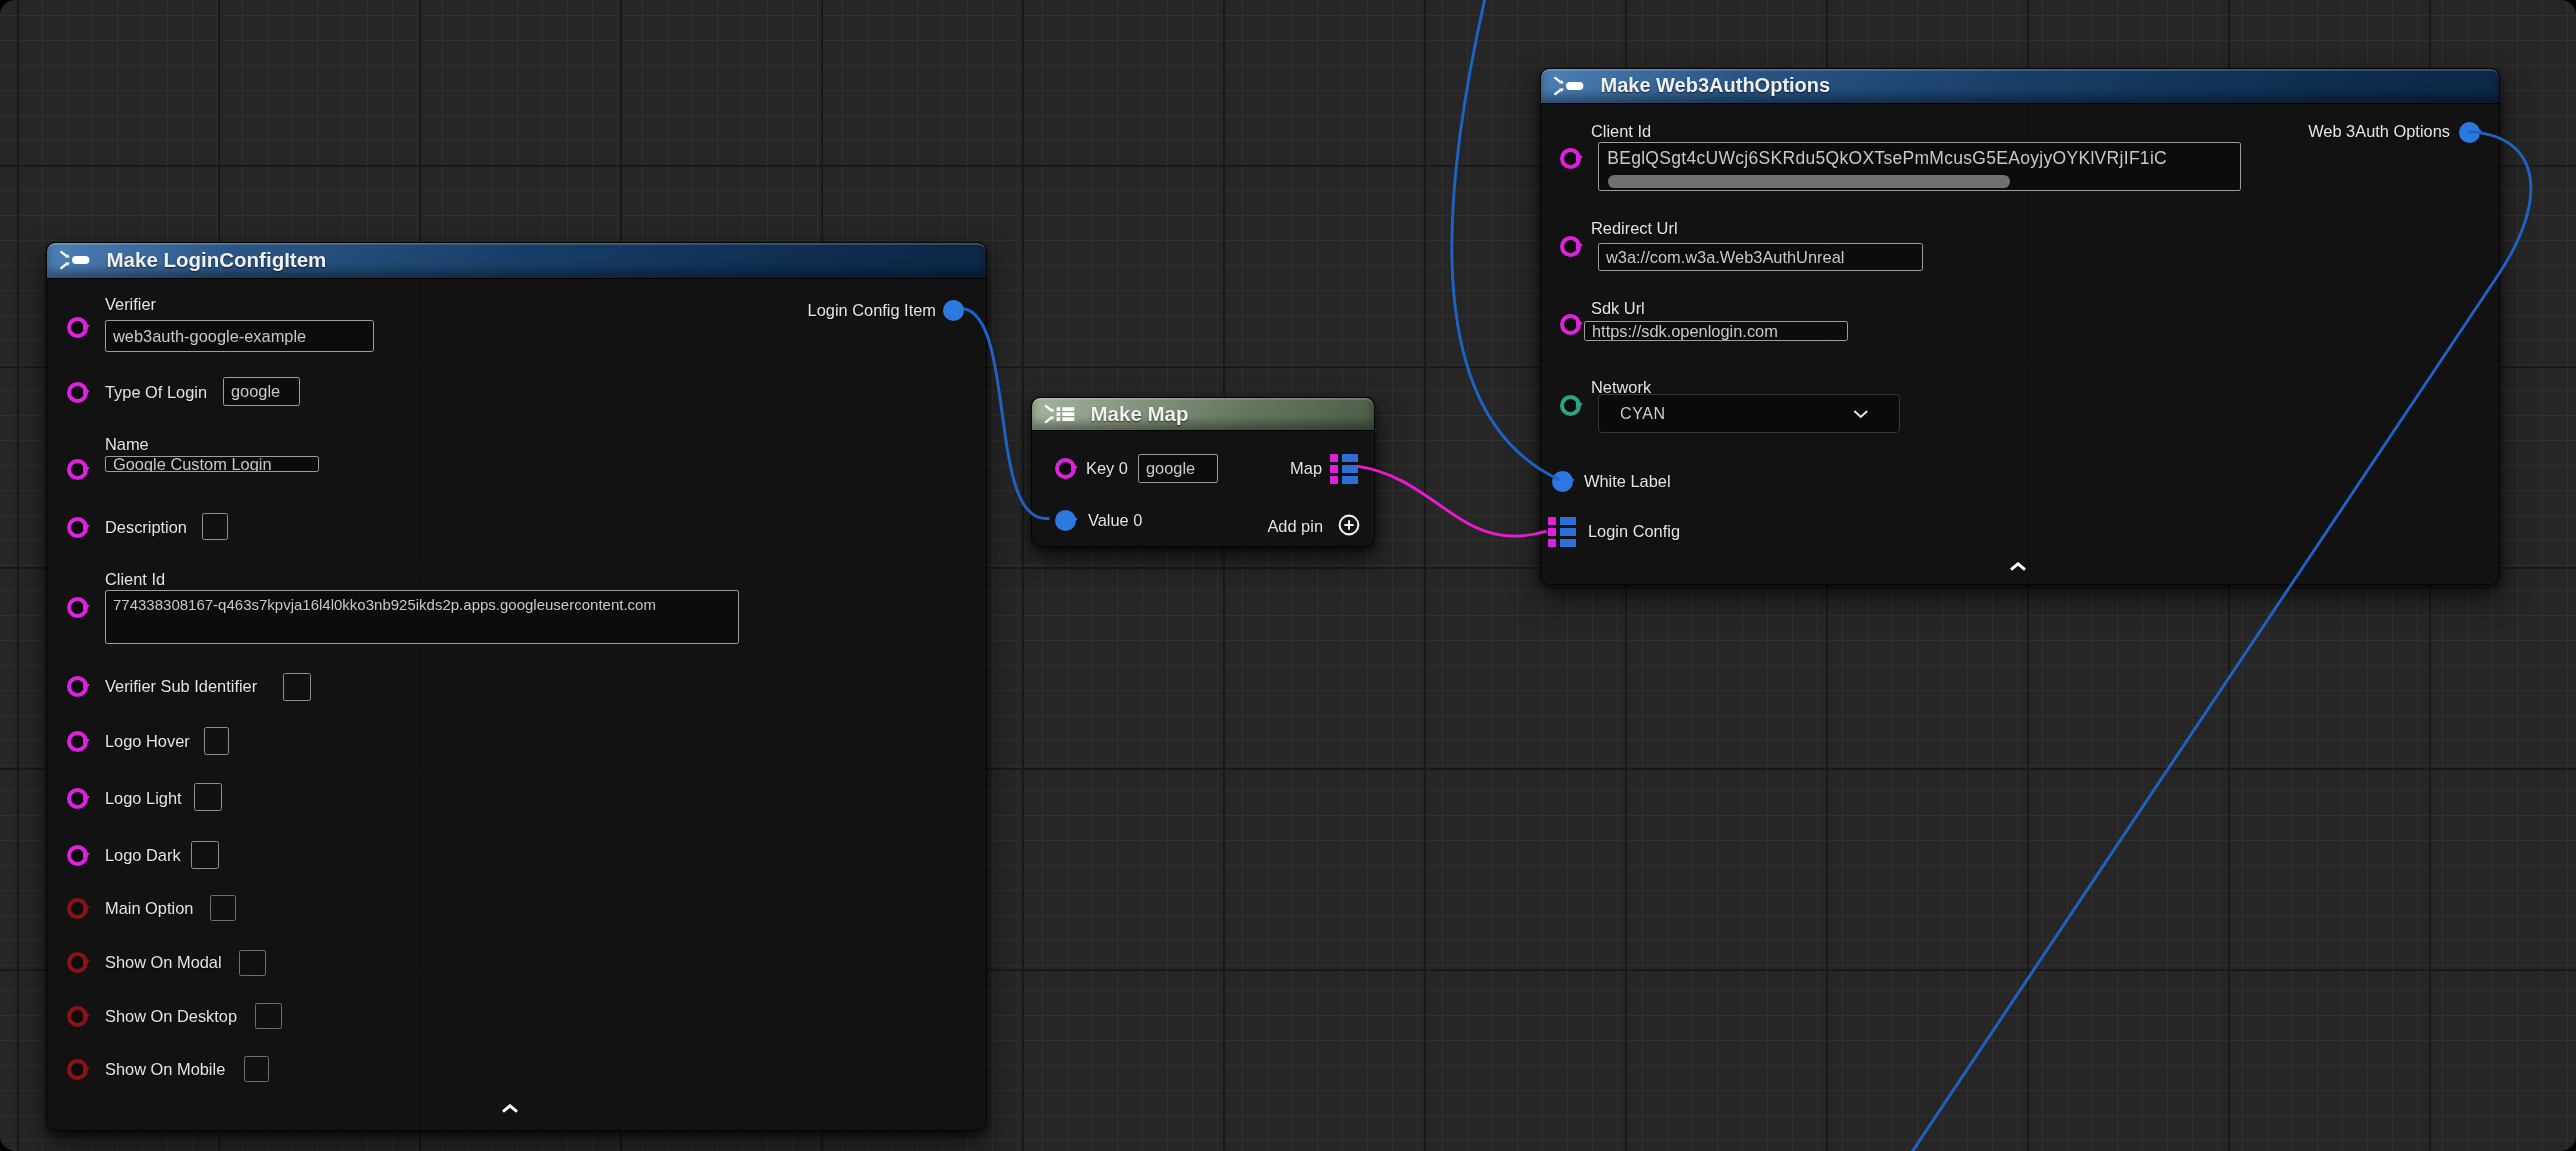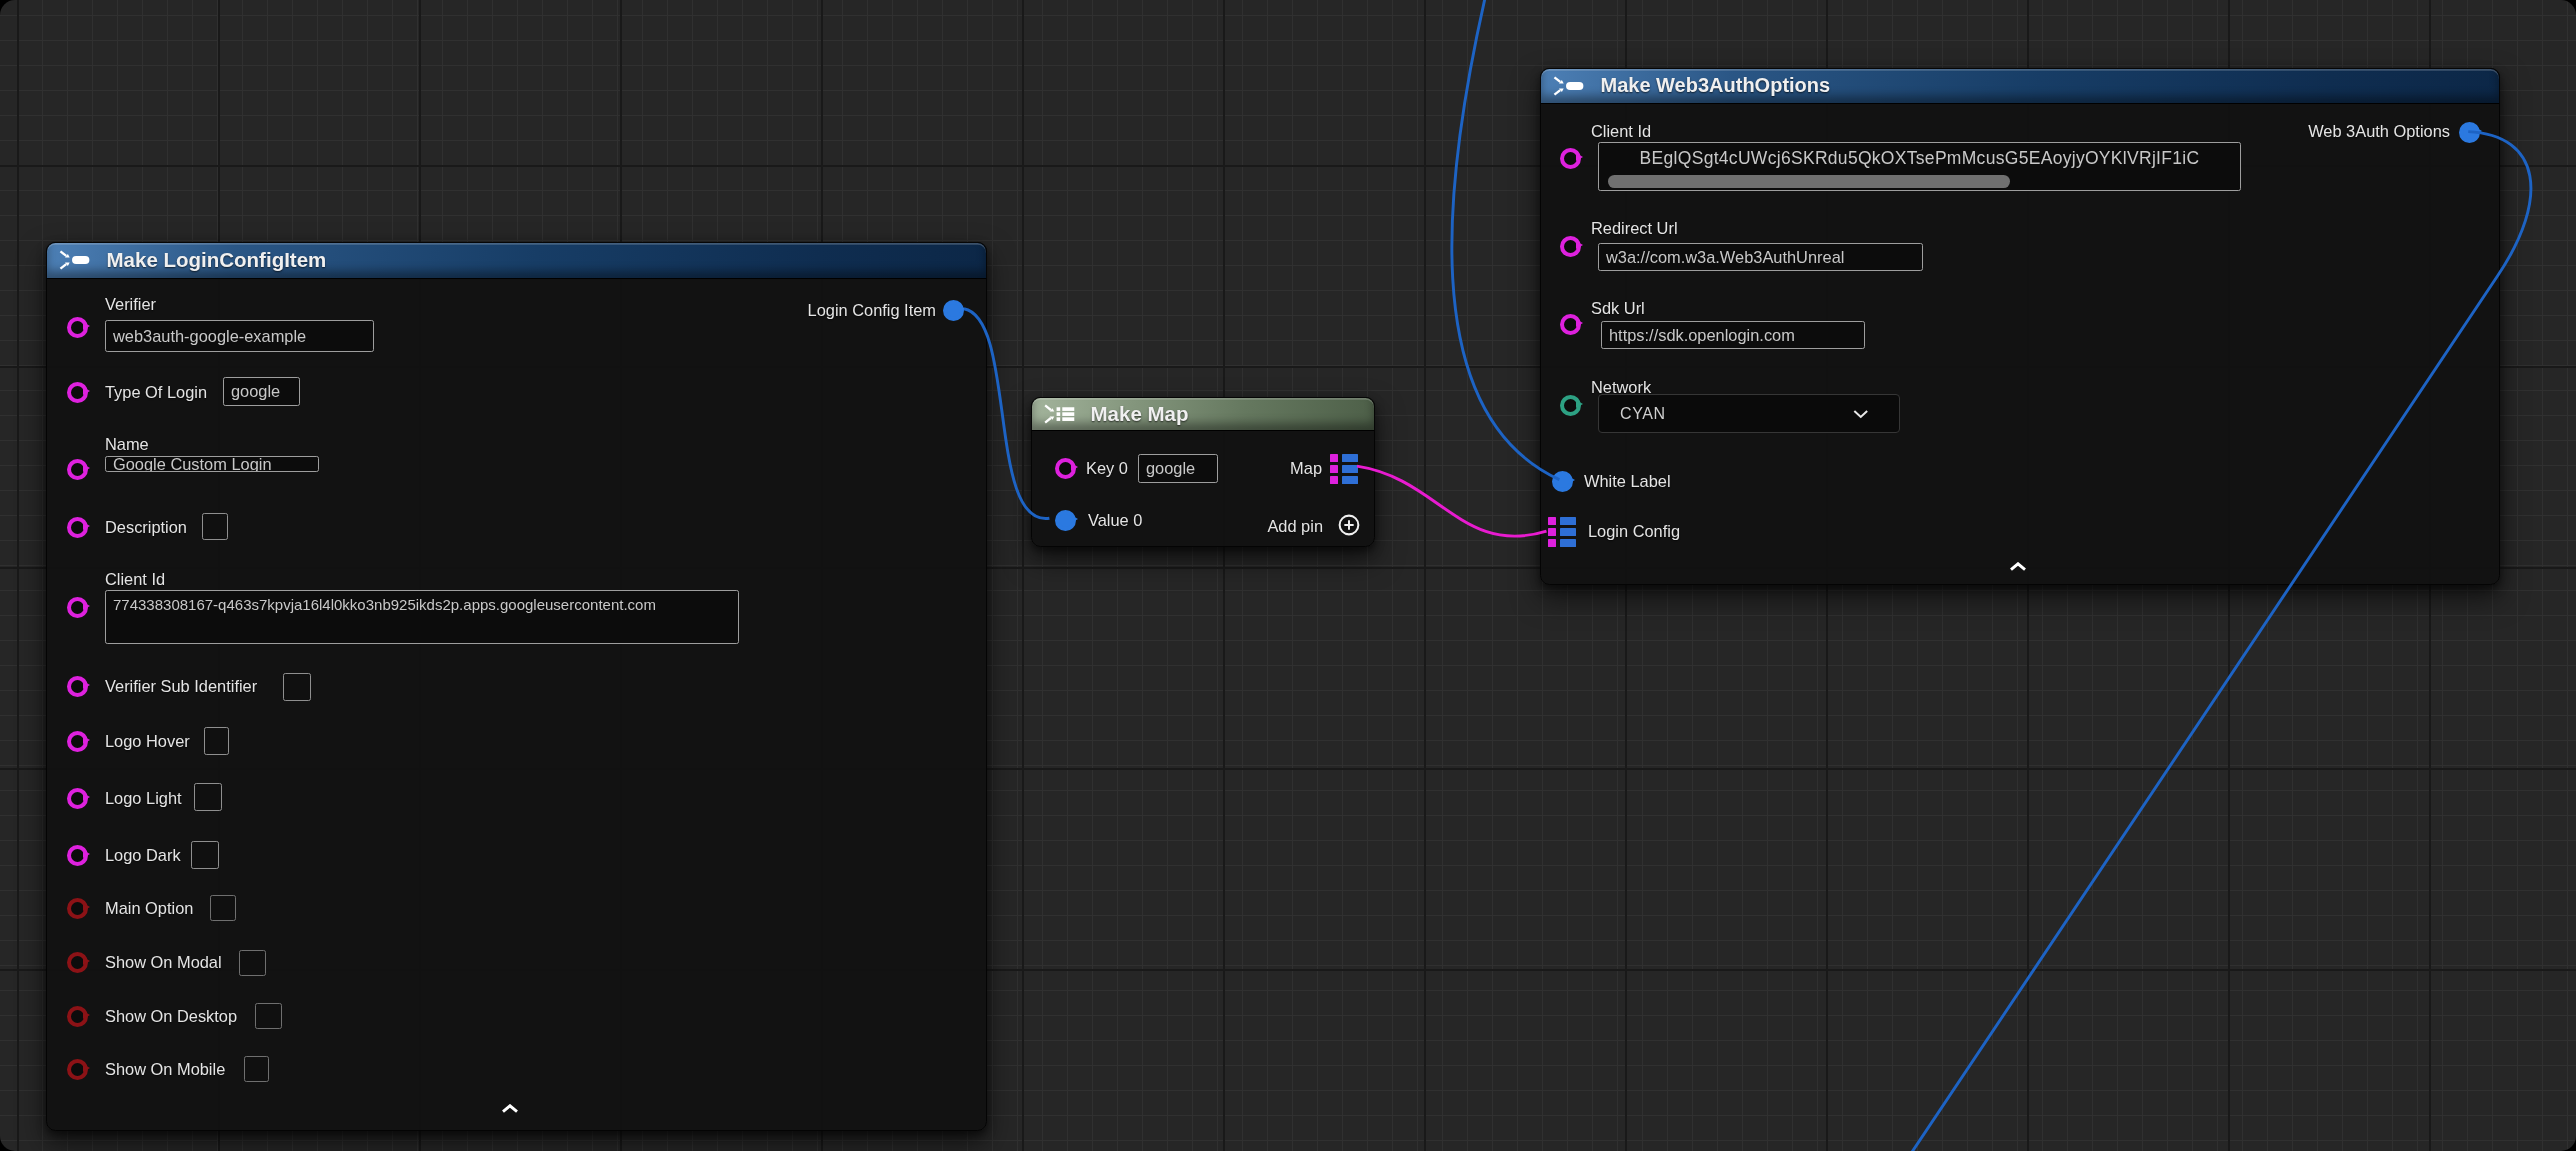--- a/index.html
+++ b/index.html
@@ -42,21 +42,21 @@
            grid-template-columns:8.2px 16px;grid-template-rows:7.6px 7.6px 7.6px;gap:3.5px 3.5px;}
   .mapicon i{display:block;border-radius:0.6px;}
   .mapicon i.q{background:#de21de;} .mapicon i.b{background:#2e6fd6;}
 
   
   .tf{position:absolute;background:#0c0c0c;border:1.2px solid #9e9e9e;border-radius:2.3px;color:#c8c8c8;
       font-size:16.4px;display:flex;align-items:center;padding:0 7px;box-sizing:border-box;
       white-space:nowrap;overflow:hidden;}
   .tf.multi{display:block;white-space:normal;font-size:15px;line-height:18.7px;padding:4.7px 7px;
       overflow-wrap:break-word;}
-  .tf.big{font-size:17.5px;display:block;padding:4.7px 8.2px;letter-spacing:0.3px;text-align:center;}
+  .tf.big{font-size:17.5px;display:block;padding:4.7px 8.2px;letter-spacing:0.3px;}
   .hscroll{position:absolute;left:9.4px;top:32px;width:402px;height:13px;border-radius:6.4px;background:#707070;}
   .mini{position:absolute;background:#101010;border:1.2px solid #8f8f8f;border-radius:2.3px;box-sizing:border-box;}
   .cb{position:absolute;background:#101010;border:1.2px solid #6f6f6f;border-radius:2.3px;box-sizing:border-box;}
   .dd{position:absolute;background:#0a0a0a;border:1.2px solid #363636;border-radius:4px;box-sizing:border-box;
       color:#cfcfcf;font-size:16px;display:flex;align-items:center;letter-spacing:0.6px;}
   .dd .ddtext{margin-left:21px;}
   .dd svg{position:absolute;right:30px;top:50%;transform:translateY(-50%);}
 
   .collapse{position:absolute;transform:translateX(-50%);cursor:pointer;}
   .addpin{position:absolute;transform:translate(-50%,-50%);}
@@ -221,21 +221,21 @@
       <span>BEglQSgt4cUWcj6SKRdu5QkOXTsePmMcusG5EAoyjyOYKlVRjIF1iC</span>
       
     <span class="hscroll"></span></span>
 
     <span class="lbl" style="left:50px;top:159px">Redirect Url</span>
     <span class="pin p-mag" style="left:29px;top:177px"></span>
     <span class="tf" style="left:57px;top:174px;width:325px;height:28px">w3a://com.w3a.Web3AuthUnreal</span>
 
     <span class="lbl" style="left:50px;top:239px">Sdk Url</span>
     <span class="pin p-mag" style="left:29px;top:255px"></span>
-    <span class="tf" style="left:60px;top:252px;width:264px;height:28px">https://sdk.openlogin.com</span>
+    <span class="tf" style="left:43px;top:252px;width:264px;height:20px">https://sdk.openlogin.com</span>
 
     <span class="lbl" style="left:50px;top:318px">Network</span>
     <span class="pin p-teal" style="left:29px;top:336px"></span>
     <span class="dd" style="left:57px;top:325px;width:302px;height:39px">
       <span class="ddtext">CYAN</span>
       <svg width="17.5" height="10.5" viewBox="0 0 30 18">
         <polyline points="4,4 15,14 26,4" stroke="#e8e8e8" stroke-width="3.5" fill="none"></polyline>
       </svg>
     </span>
 

